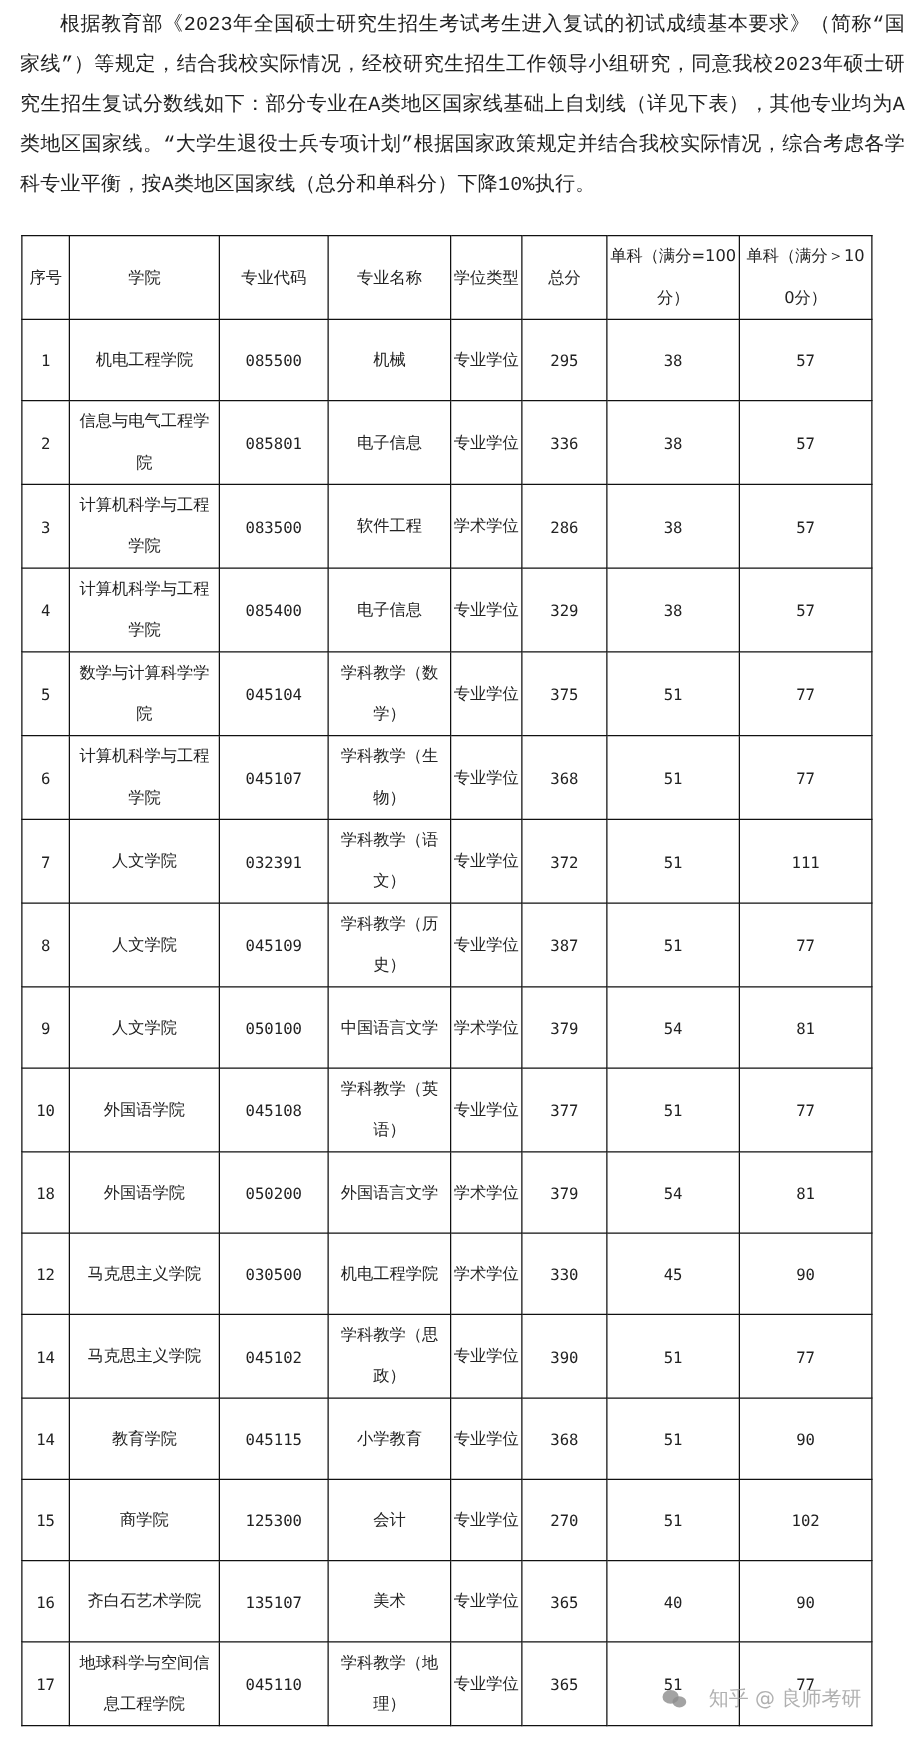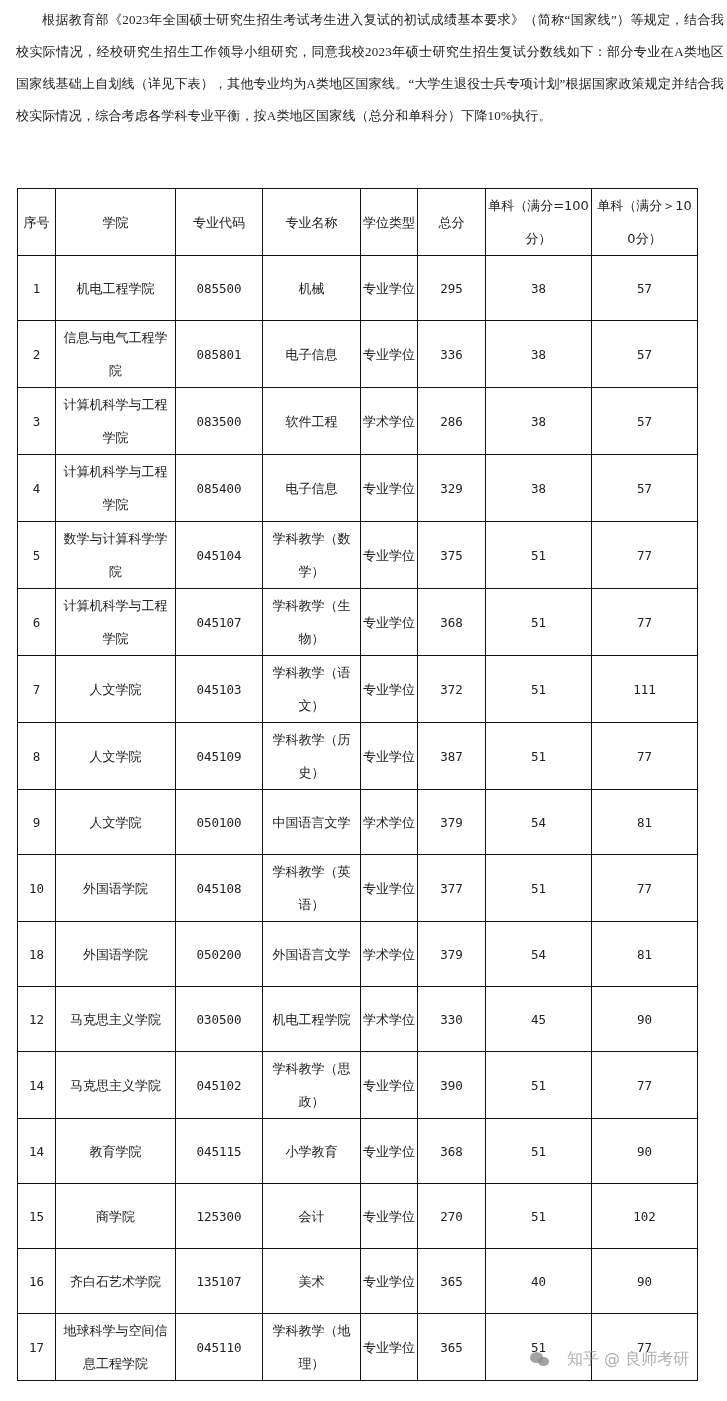--- a/index.html
+++ b/index.html
@@ -1,20 +1,20 @@
 <!DOCTYPE html>
 <html><head>
 <meta charset="utf-8">
 <style>
   html, body { margin: 0; padding: 0; background: #ffffff; }
   body { width: 727px; height: 1401px; position: relative; overflow: hidden; color: #1a1a1a; }
   .intro {
     position: absolute; left: 15px; top: 3px; width: 708px;
-    font-family: Liberation Serif, serif;
-    font-size: 13px; line-height: 32px; letter-spacing: 0.2px;
+    font-family: Liberation Mono, monospace;
+    font-size: 16px; line-height: 32px; letter-spacing: 0.2px;
     text-align: justify; text-indent: 2em; margin: 1px; color: #222;
   }
   table.scores {
     position: absolute; left: 17px; top: 188px;
     border-collapse: collapse; table-layout: fixed;
     font-family: "DejaVu Sans", "Liberation Sans", sans-serif;
     font-size: 13px; color: #222;
   }
   table.scores td, table.scores th {
     border: 1.5px solid #111; height: 64px; padding: 0 2px;
@@ -120,21 +120,21 @@
         <td class="num">045107</td>
         <td>学科教学（生物）</td>
         <td>专业学位</td>
         <td class="num">368</td>
         <td class="num">51</td>
         <td class="num">77</td>
       </tr>
       <tr>
         <td class="num">7</td>
         <td>人文学院</td>
-        <td class="num">045103</td>
+        <td class="num">032391</td>
         <td>学科教学（语文）</td>
         <td>专业学位</td>
         <td class="num">372</td>
         <td class="num">51</td>
         <td class="num">111</td>
       </tr>
       <tr>
         <td class="num">8</td>
         <td>人文学院</td>
         <td class="num">045109</td>

